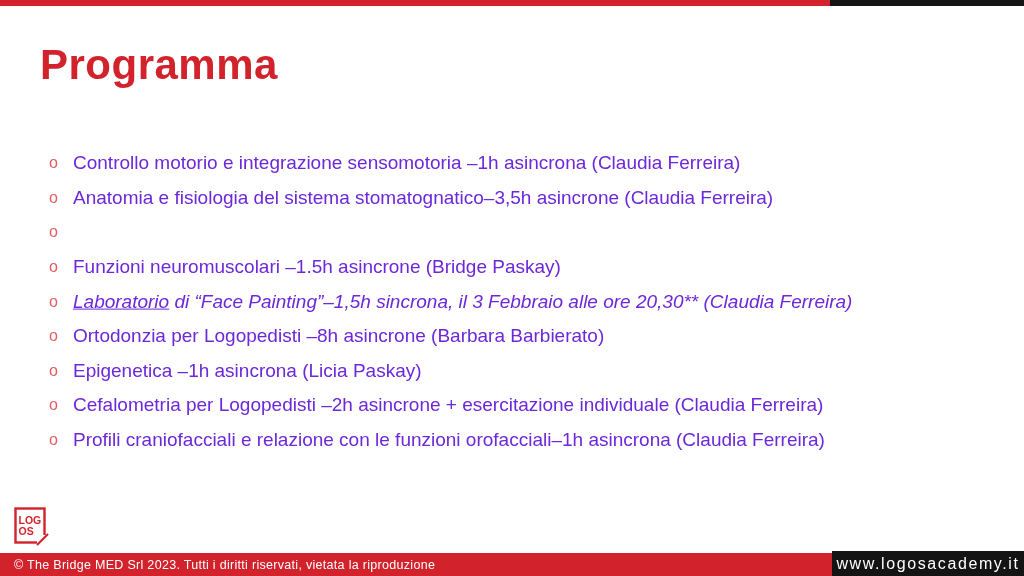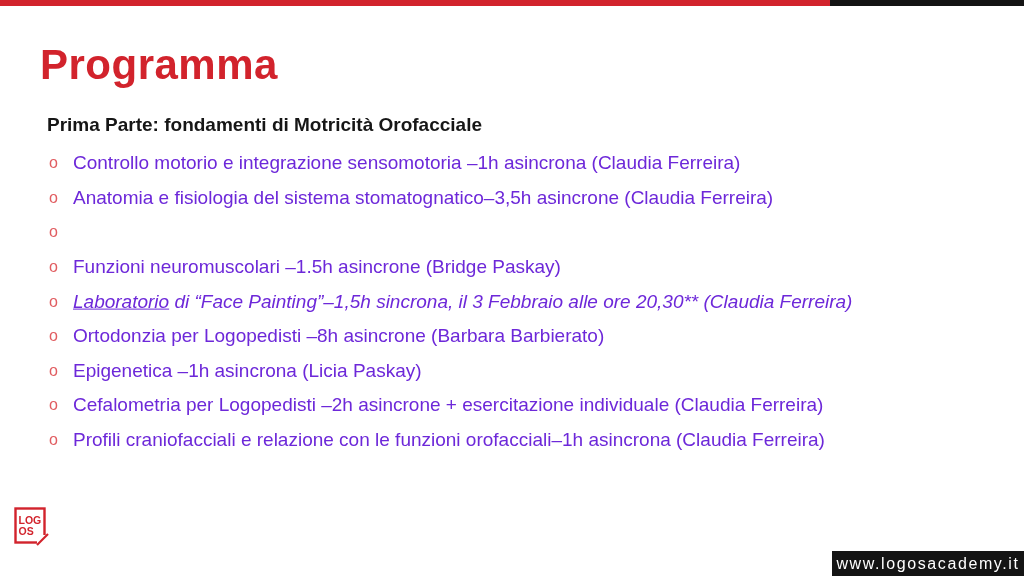--- a/index.html
+++ b/index.html
@@ -70,21 +70,20 @@
 </head>
 <body>
 
 <div class="slide">
 
   <div class="topbar-red"></div>
   <div class="topbar-black"></div>
 
   <div class="title">Programma</div>
 
-  <div class="heading">Prima Parte: fondamenti di Motricità Orofacciale</div>
 
   <ul class="list">
     <li class="item">
       <span class="bullet">o</span>
       <span class="text">Controllo motorio e integrazione sensomotoria –1h asincrona (Claudia Ferreira)</span>
     </li>
     <li class="item">
       <span class="bullet">o</span>
       <span class="text">Anatomia e fisiologia del sistema stomatognatico–3,5h asincrone (Claudia Ferreira)</span>
     </li>
@@ -120,17 +119,20 @@
   <div class="logo">
     <svg width="36" height="42" viewBox="0 0 36 42">
       <rect x="1.5" y="3.5" width="29" height="34" fill="none" stroke="#d2232c" stroke-width="2.4"></rect>
       <rect x="23" y="30" width="12" height="11" fill="#ffffff"></rect>
       <line x1="23" y1="40" x2="34" y2="29" stroke="#d2232c" stroke-width="2.2"></line>
       <text x="4.5" y="19" font-family="Liberation Sans, sans-serif" font-size="10.5" font-weight="bold" fill="#d2232c">LOG</text>
       <text x="4.5" y="30" font-family="Liberation Sans, sans-serif" font-size="10.5" font-weight="bold" fill="#d2232c">OS</text>
     </svg>
   </div>
 
+  <div class="footer-red">
+    <span class="copyright">© The Bridge MED Srl 2023. Tutti i diritti riservati, vietata la riproduzione</span>
+  </div>
   <div class="footer-black">
     <span class="website">www.logosacademy.it</span>
   </div>
 
 </div>
 
 </body></html>

